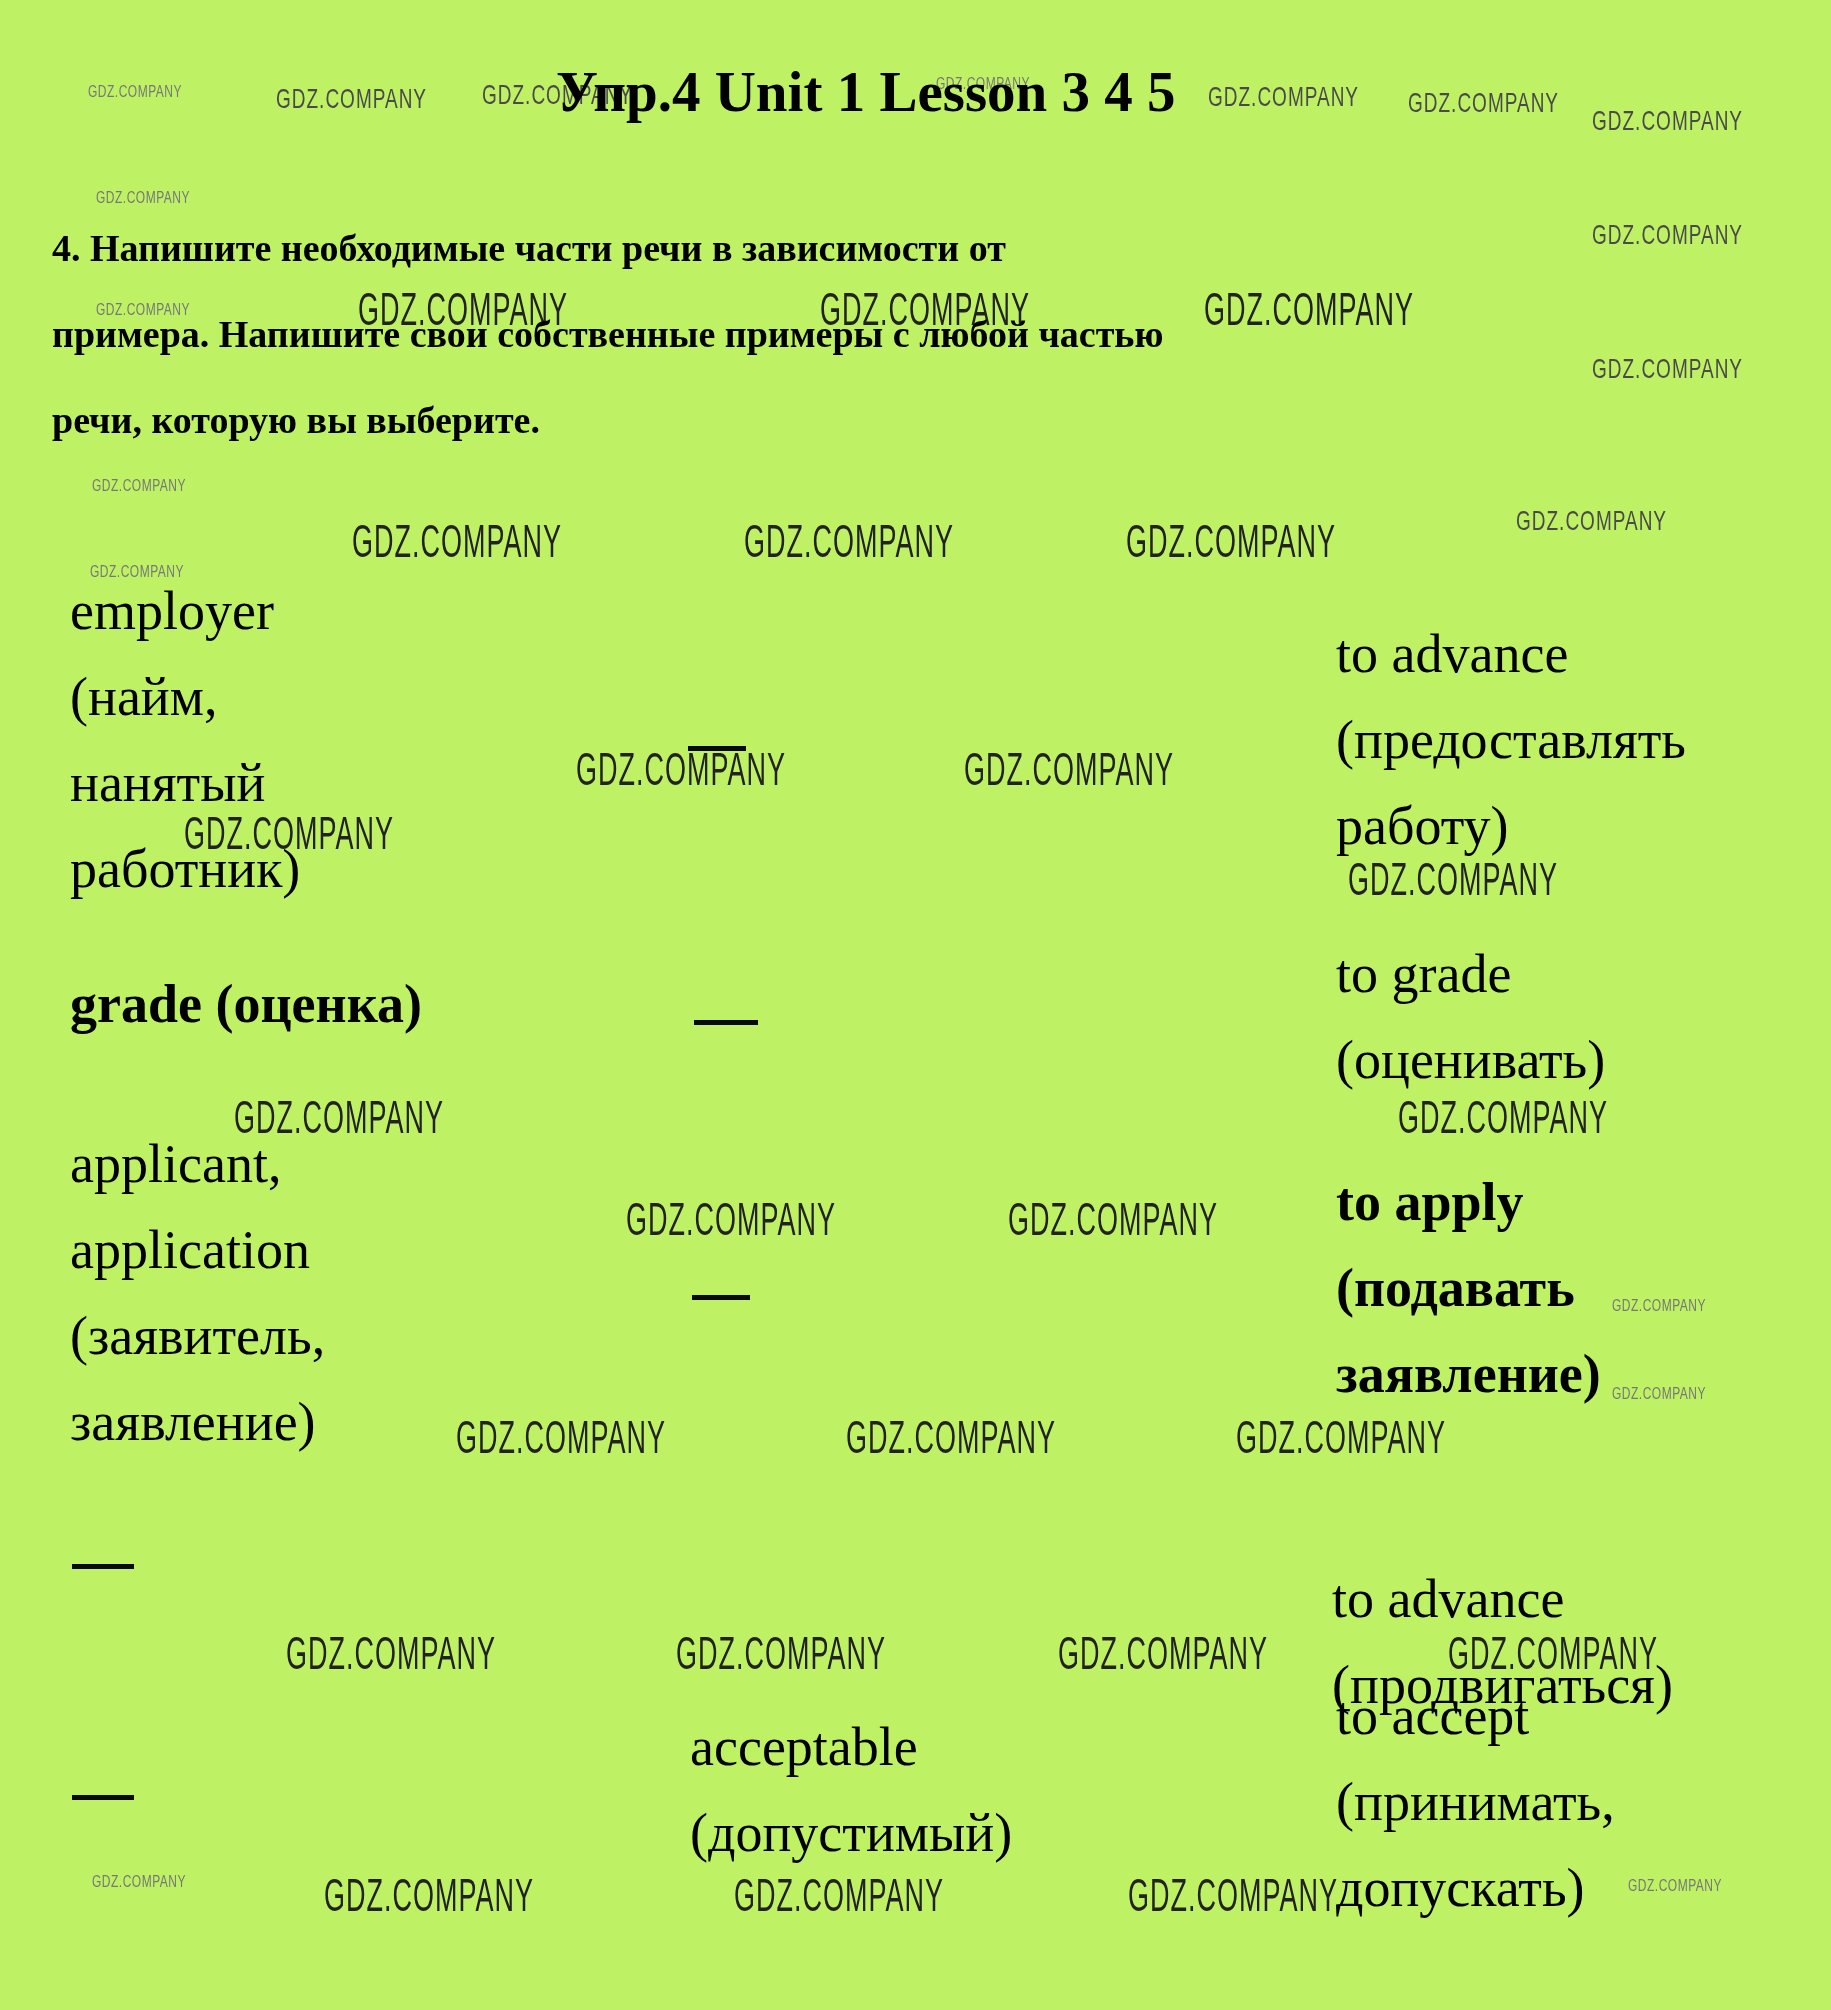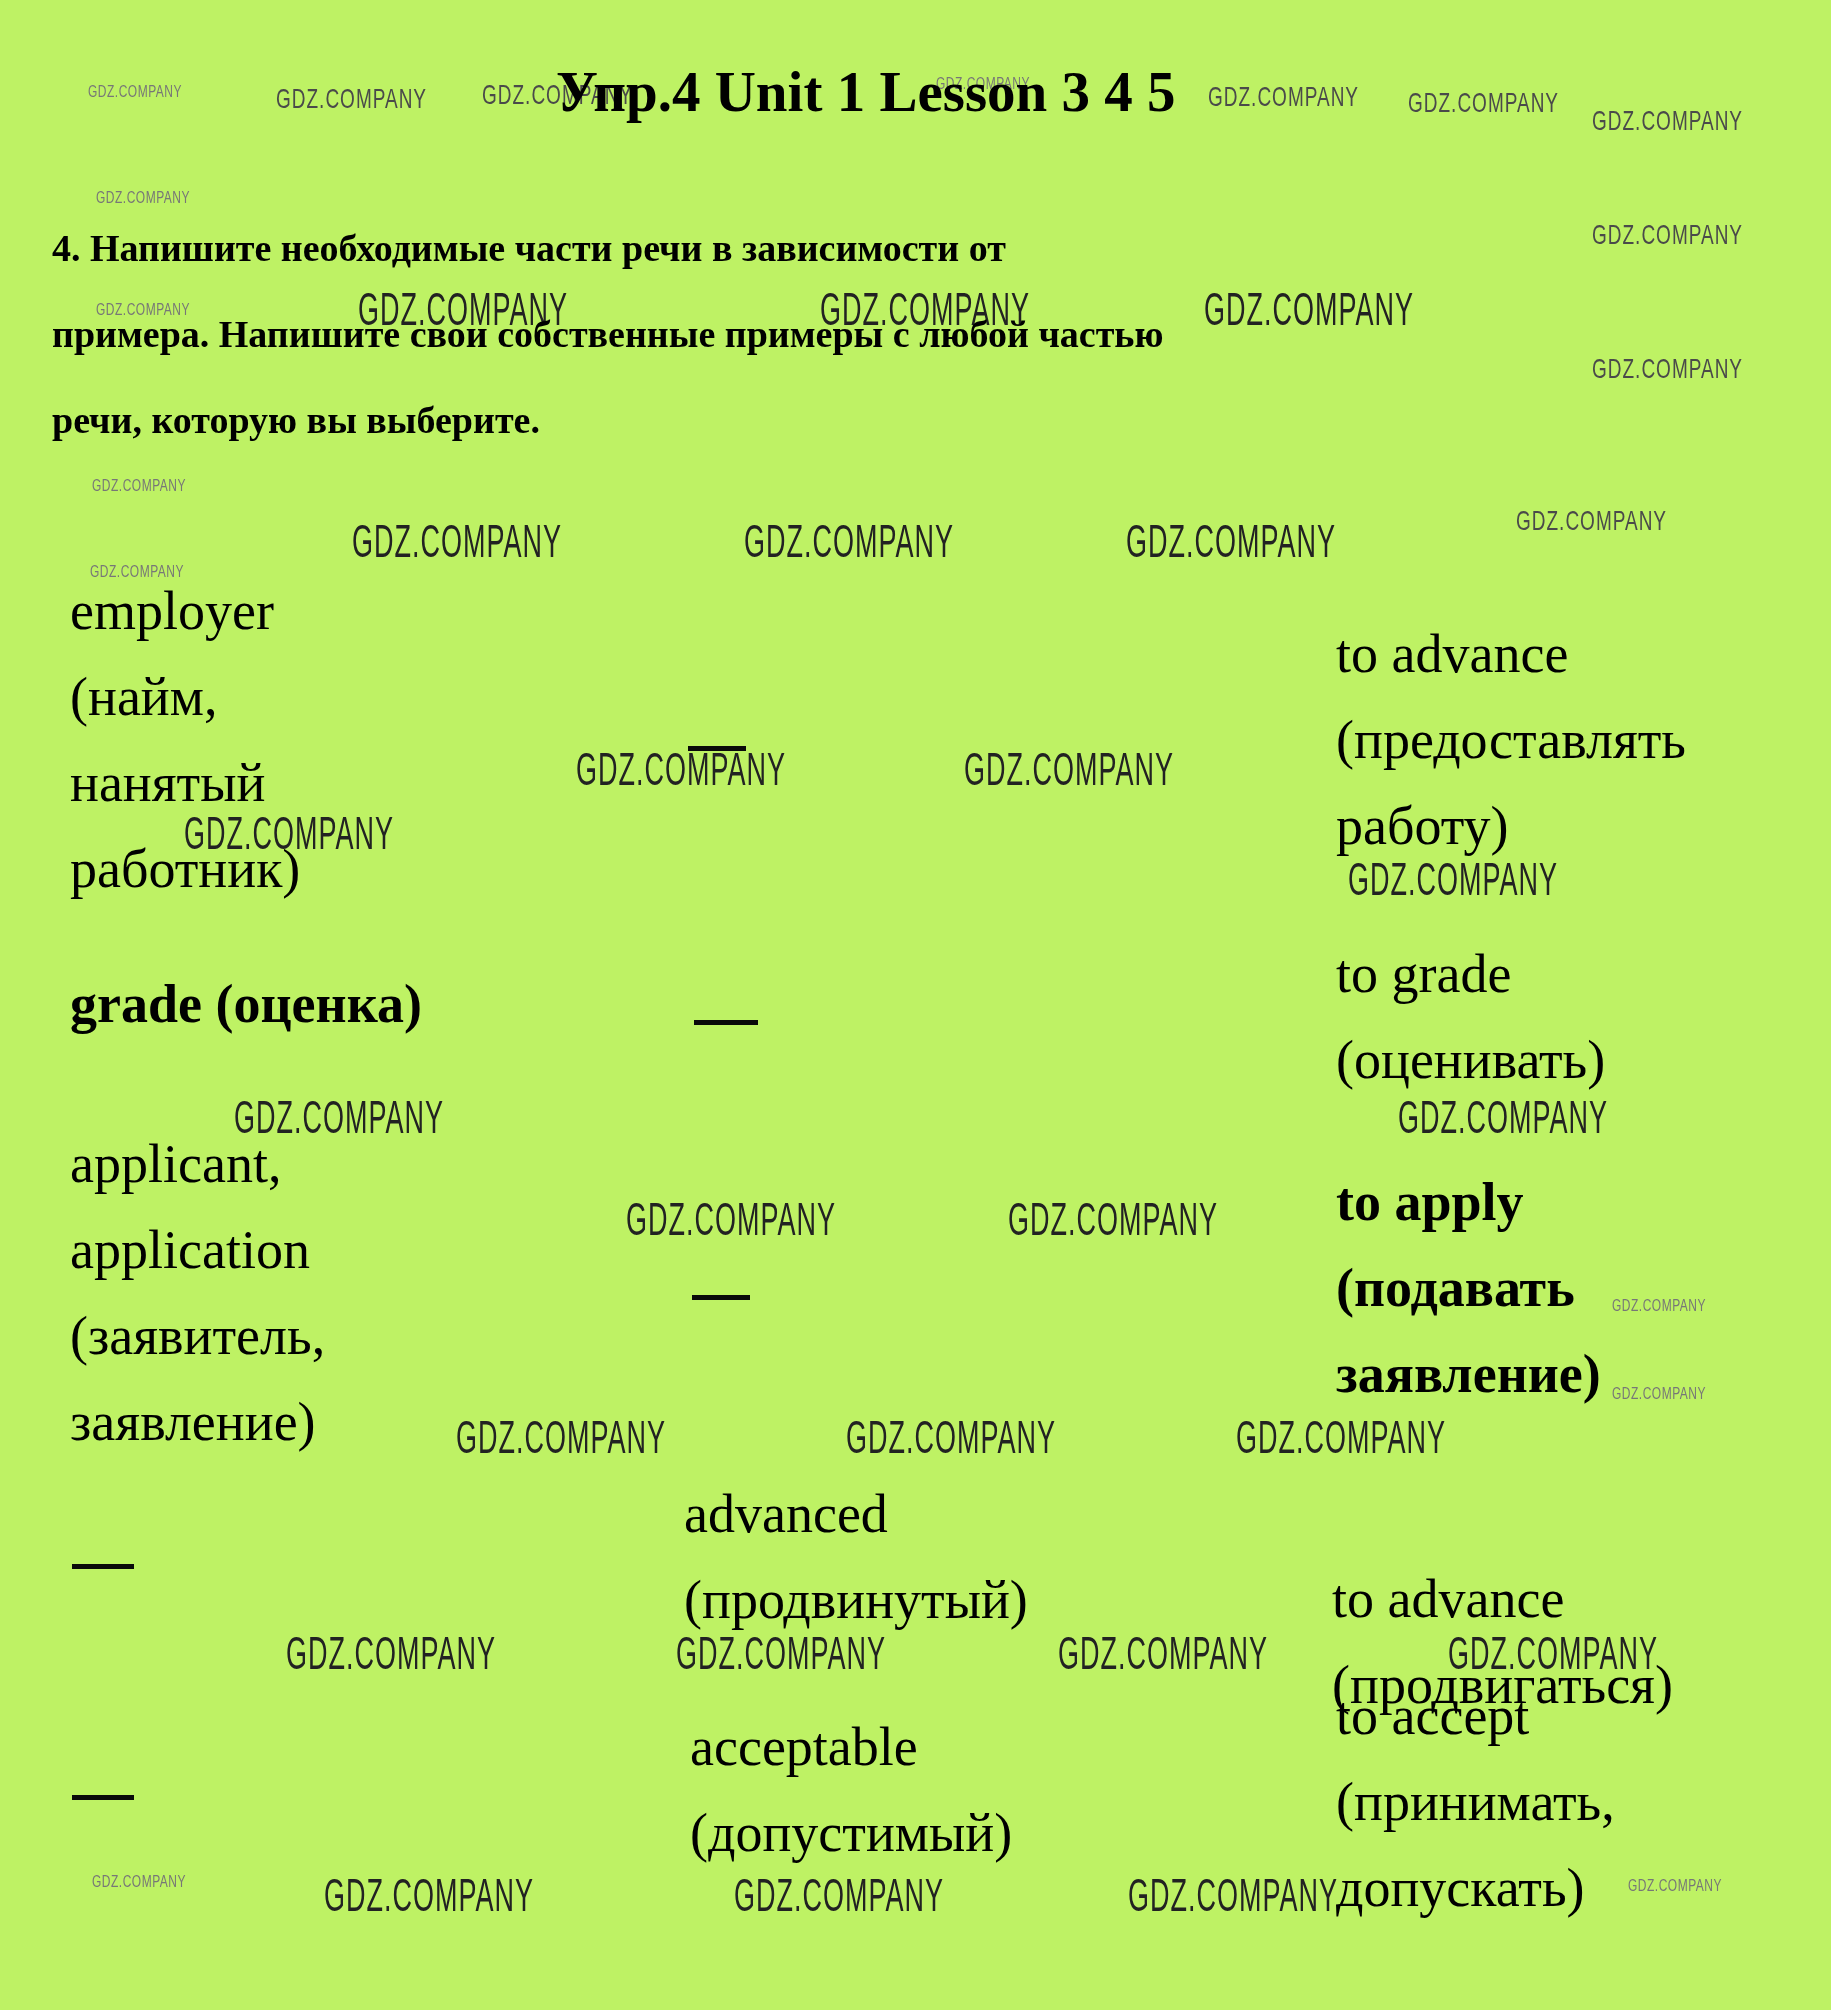--- a/index.html
+++ b/index.html
@@ -144,22 +144,20 @@
   <div class="cell r3c1">applicant,
 application
 (заявитель,
 заявление)</div>
   <div class="dash d3"></div>
   <div class="cell r3c3">to apply
 (подавать
 заявление)</div>
 
   <div class="dash d4"></div>
-  <div class="cell r4c2">advanced
-(продвинутый)</div>
   <div class="cell r4c3">to advance
 (продвигаться)</div>
 
   <div class="dash d5"></div>
   <div class="cell r5c3">to accept
 (принимать,
 допускать)</div>
   <div class="cell r5c2">acceptable
 (допустимый)</div>
 

